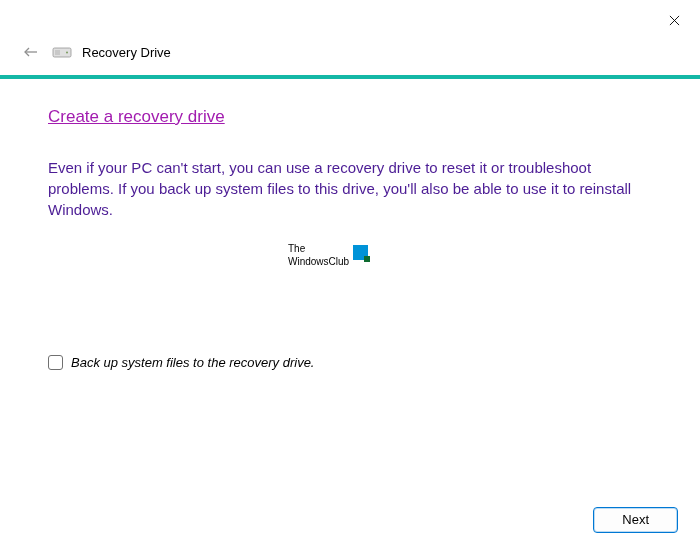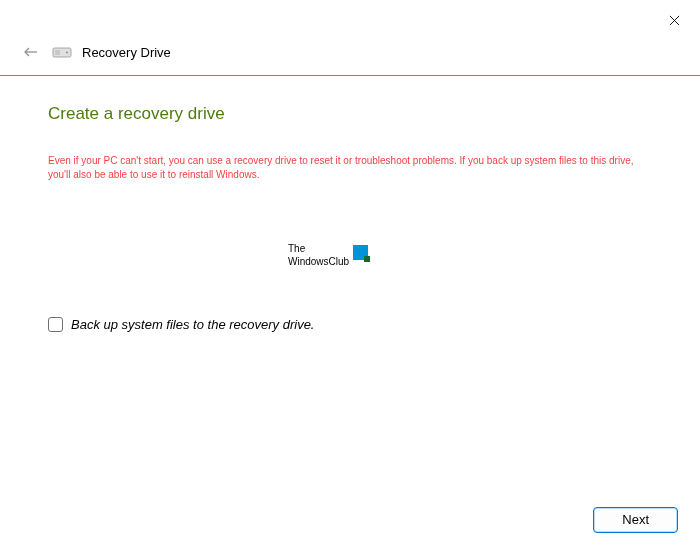--- a/index.html
+++ b/index.html
@@ -34,21 +34,21 @@
     }
     .close-btn svg {
       width: 11px;
       height: 11px;
     }
     .header {
       padding: 5px 20px 12px 20px;
       display: flex;
       align-items: center;
       gap: 10px;
-      border-bottom: 1px solid #14b8a6;
+      border-bottom: 4px solid #14b8a6;
     }
     .back-arrow {
       width: 22px;
       height: 22px;
       display: flex;
       align-items: center;
       justify-content: center;
       color: #7a7a7a;
       cursor: pointer;
     }
@@ -65,27 +65,28 @@
     }
     .header-title {
       font-size: 13px;
       color: #000;
     }
     .content {
       padding: 28px 48px 0 48px;
     }
     .page-title {
       font-size: 17px;
-      color: #4d7c0f;
+      color: #a21caf;
       font-weight: 400;
       margin-bottom: 30px;
+      text-decoration: underline;
     }
     .description {
-      font-size: 10px;
-      color: #ef4444;
+      font-size: 15px;
+      color: #4c1d95;
       line-height: 1.4;
       max-width: 600px;
     }
     .watermark {
       position: absolute;
       left: 288px;
       top: 243px;
       display: flex;
       align-items: flex-start;
       gap: 4px;

